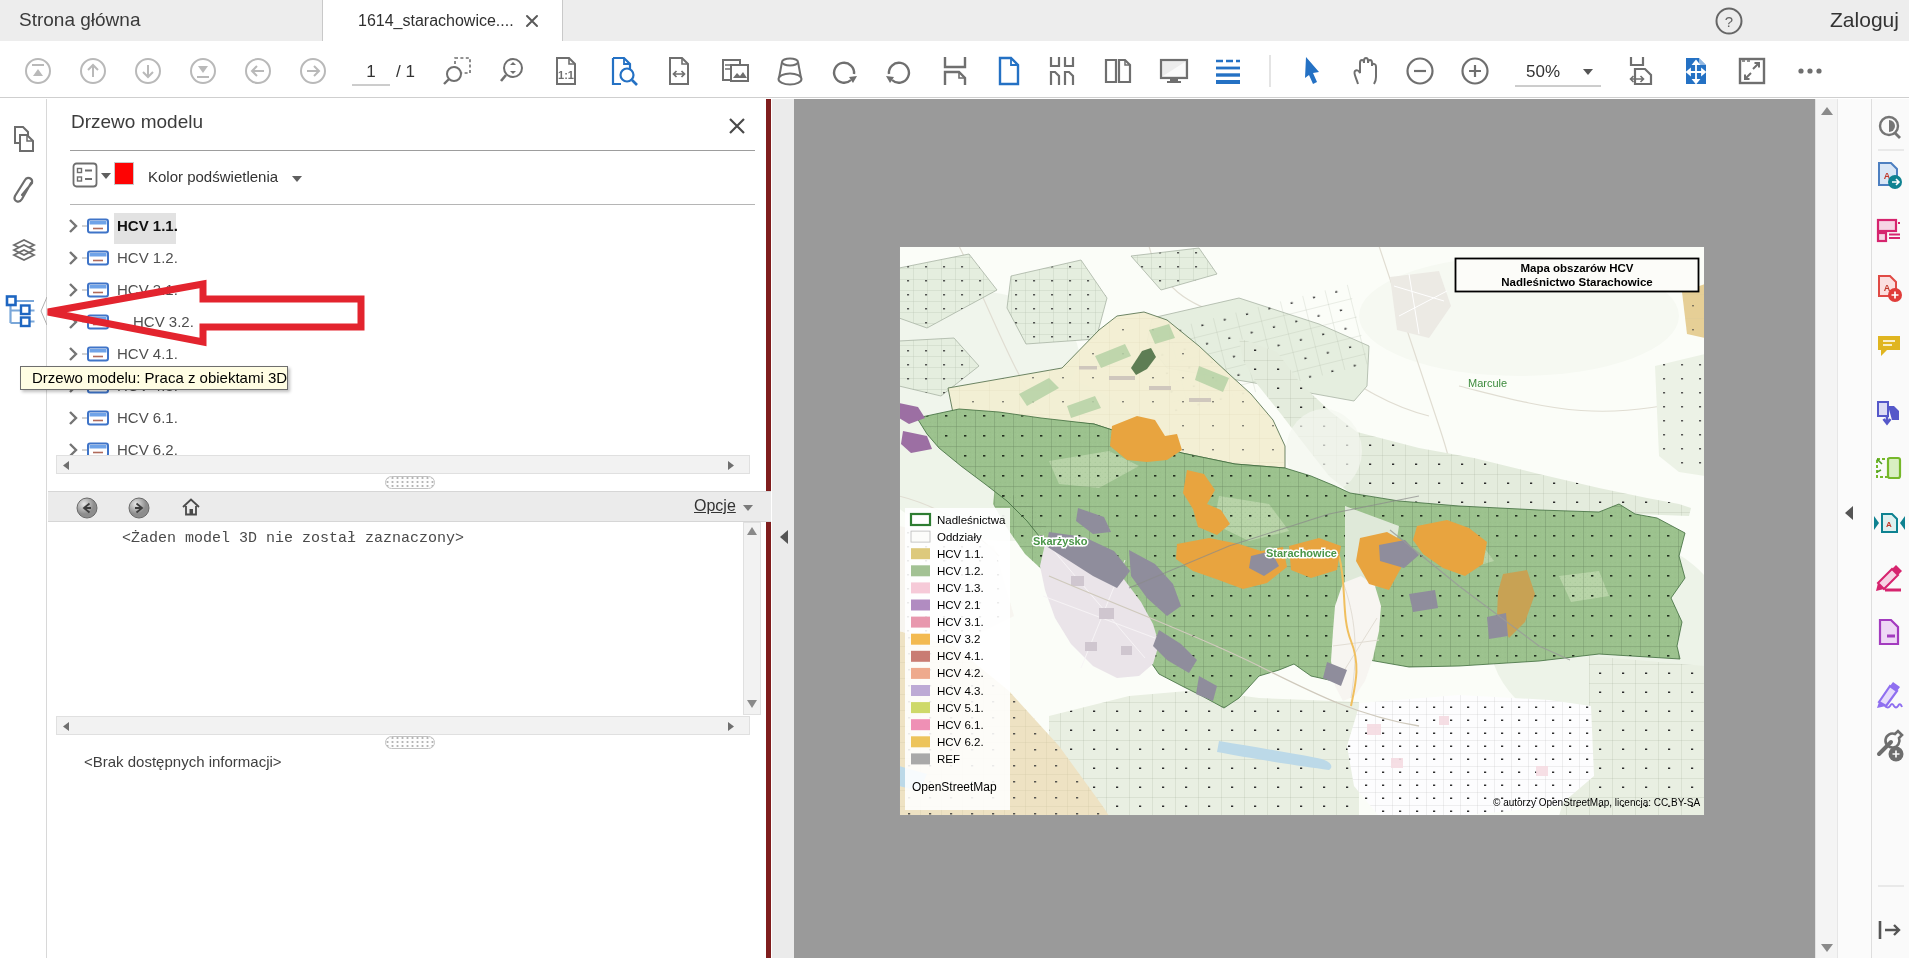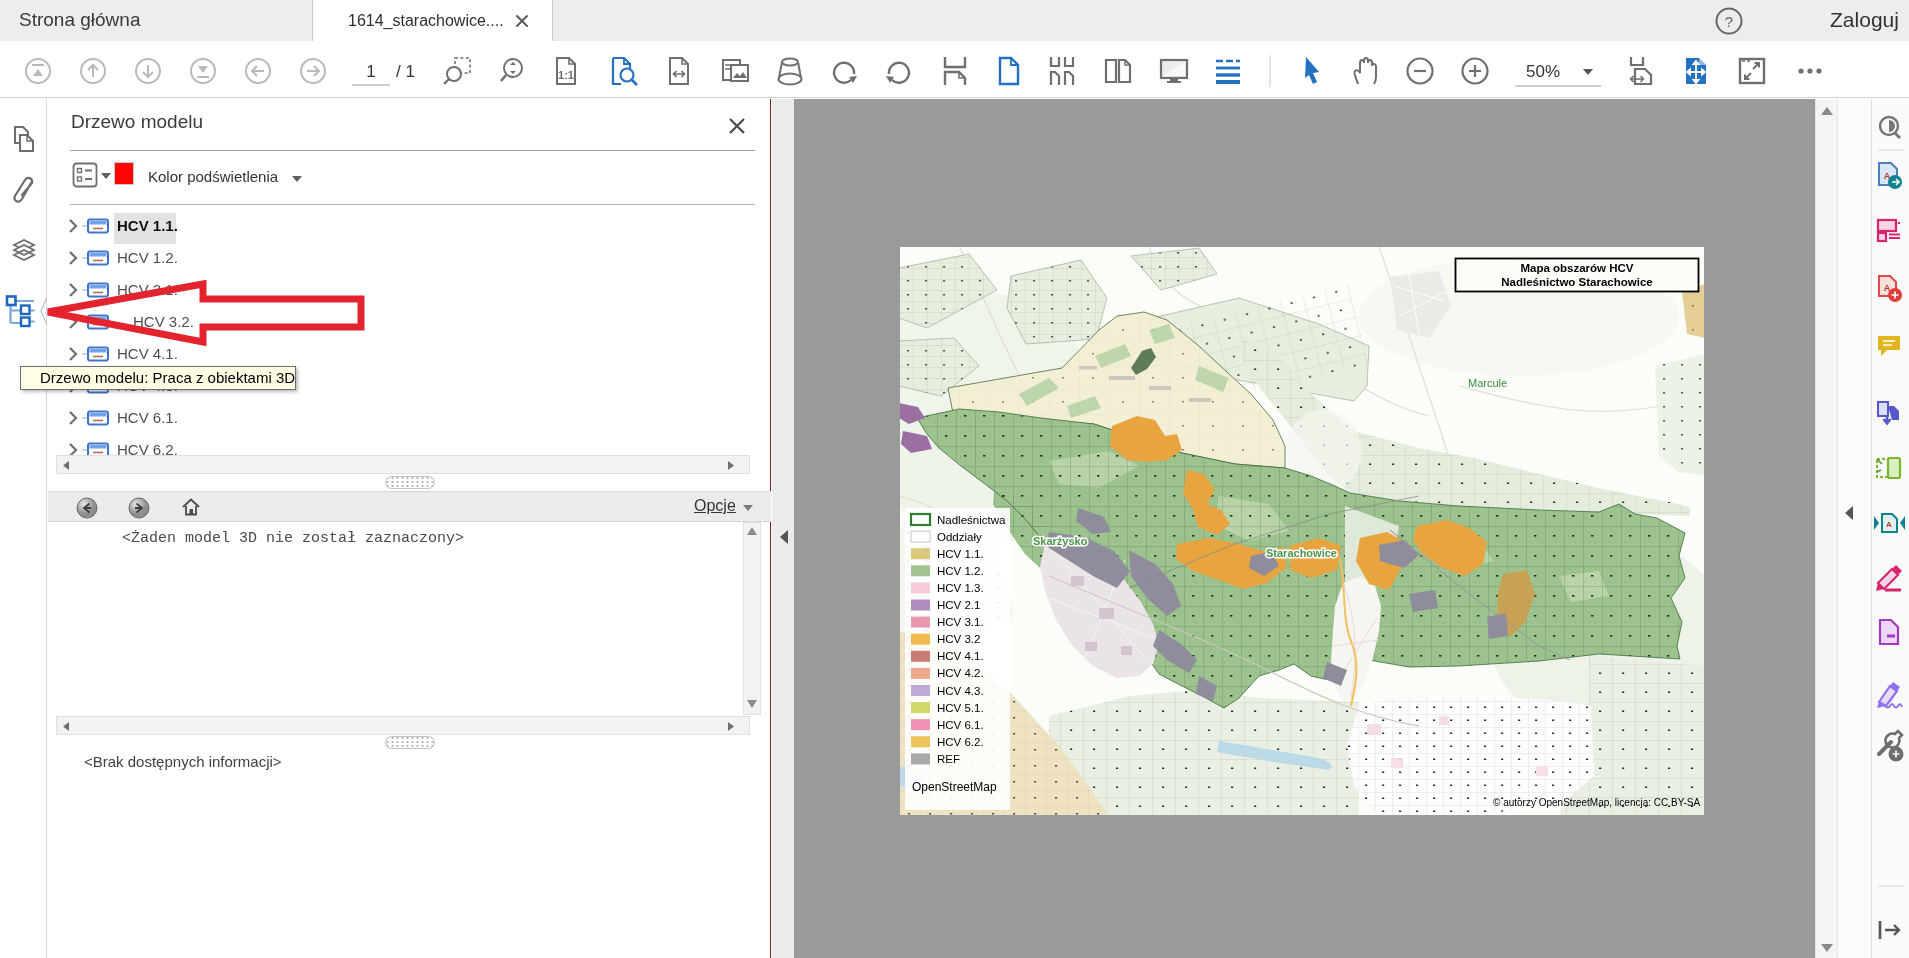--- a/index.html
+++ b/index.html
@@ -3,43 +3,43 @@
 <meta charset="utf-8">
 <style>
 * { margin:0; padding:0; box-sizing:border-box; }
 html,body { width:1909px; height:958px; overflow:hidden; background:#fff;
   font-family:"Liberation Sans", sans-serif; }
 .abs { position:absolute; }
 #tabbar { position:absolute; left:0; top:0; width:1909px; height:48px;
   background:#ededed; border-bottom:1px solid #c9c9c9; }
 .tabtxt { position:absolute; top:0; height:40px; line-height:40px;
   font-size:19px; color:#3a3a3a; }
-#activetab { position:absolute; left:312px; top:0; width:241px; height:41px;
+#activetab { position:absolute; left:322px; top:0; width:241px; height:41px;
   background:#fff; border-left:1px solid #c9c9c9; border-right:1px solid #c9c9c9; }
 #toolbar { position:absolute; left:0; top:41px; width:1909px; height:57px;
   background:#fff; border-bottom:1px solid #cfcfcf; }
 #leftstrip { position:absolute; left:0; top:99px; width:47px; height:859px;
   background:#fff; border-right:1px solid #d8d8d8; }
 #panel { position:absolute; left:48px; top:99px; width:723px; height:859px;
-  background:#fff; border-right:1px solid #7f1d1d; }
+  background:#fff; border-right:5px solid #7f1d1d; }
 #gutterL { position:absolute; left:772px; top:99px; width:22px; height:859px;
   background:#ebebeb; }
 #viewer { position:absolute; left:794px; top:99px; width:1021px; height:859px;
   background:#9a9a9a; }
 #vscroll { position:absolute; left:1815px; top:99px; width:22px; height:859px;
   background:#f4f4f4; border-left:1px solid #e2e2e2; }
 #gutterR { position:absolute; left:1837px; top:99px; width:34px; height:859px;
   background:#fbfbfb; border-left:1px solid #e6e6e6; }
 #rightstrip { position:absolute; left:1871px; top:99px; width:38px; height:859px;
   background:#fafafa; border-left:1px solid #dedede; }
 #page { position:absolute; left:899px; top:246px; width:806px; height:570px;
   background:#fafcf6; }
 #tooltip { position:absolute; left:20px; top:366px; white-space:nowrap; height:24px;
   background:#fffde3; border:1px solid #6e6e6e; font-size:15px; color:#000;
-  line-height:22px; padding-left:19px; box-shadow:2px 2px 3px rgba(0,0,0,.25); }
+  line-height:22px; padding-left:11px; box-shadow:2px 2px 3px rgba(0,0,0,.25); }
 </style>
 </head>
 <body>
 <div id="tabbar">
   <span class="tabtxt" style="left:19px;">Strona główna</span>
   <span class="tabtxt" style="left:183px;margin-top:41px;">Narzędzia</span>
   <svg class="abs" style="left:1714px;top:6px;" width="30" height="30" viewBox="0 0 30 30">
     <circle cx="15" cy="15" r="12.5" fill="none" stroke="#666" stroke-width="2"></circle>
     <text x="15" y="20.5" font-size="15" fill="#666" text-anchor="middle" font-family="Liberation Sans">?</text>
   </svg>

